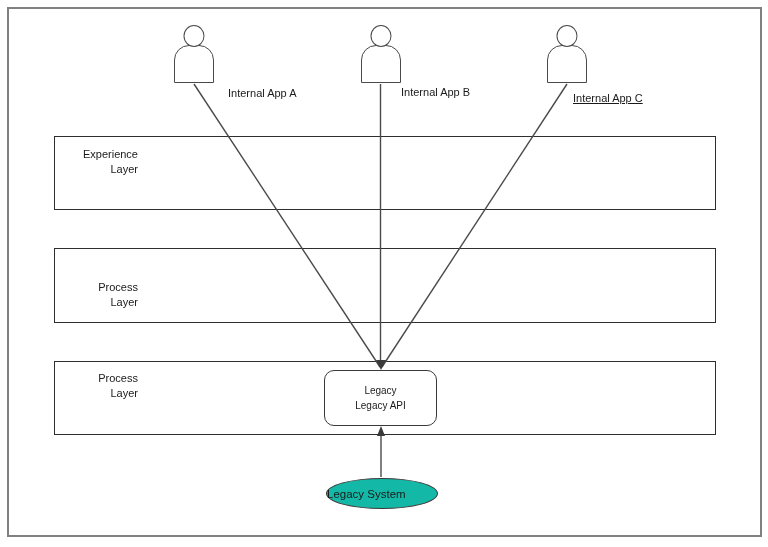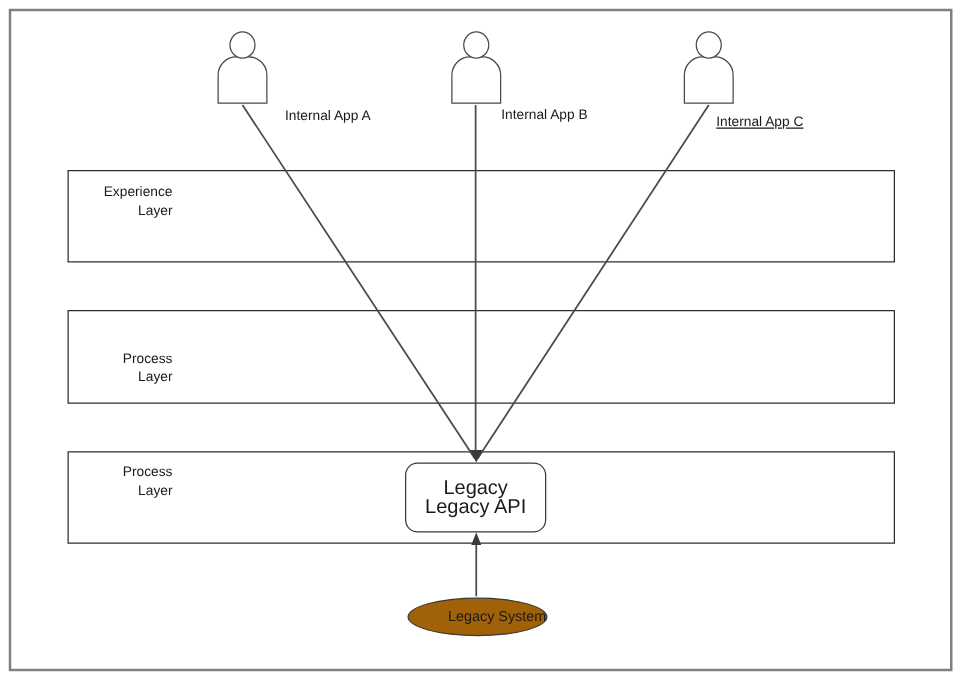--- a/index.html
+++ b/index.html
@@ -90,34 +90,34 @@
     left: 324px; top: 370px;
     width: 111px; height: 54px;
     border: 1px solid #3a3a3a;
     border-radius: 10px;
     background: #ffffff;
     display: flex;
     flex-direction: column;
     align-items: center;
     justify-content: center;
     text-align: center;
-    font-size: 16px;
+    font-size: 10px;
     line-height: 15px;
     z-index: 3;
   }
   #legacy-ellipse {
     position: absolute;
     left: 326px; top: 478px;
     width: 110px; height: 29px;
     border: 1px solid #3a3a3a;
     border-radius: 50%;
-    background: #a16207;
+    background: #14b8a6;
     display: flex;
     align-items: center;
-    justify-content: flex-end;
+    justify-content: flex-start;
     text-align: center;
     font-size: 11.5px;
     z-index: 3;
   }
 </style>
 </head>
 <body>
 
 <div id="canvas">
 

